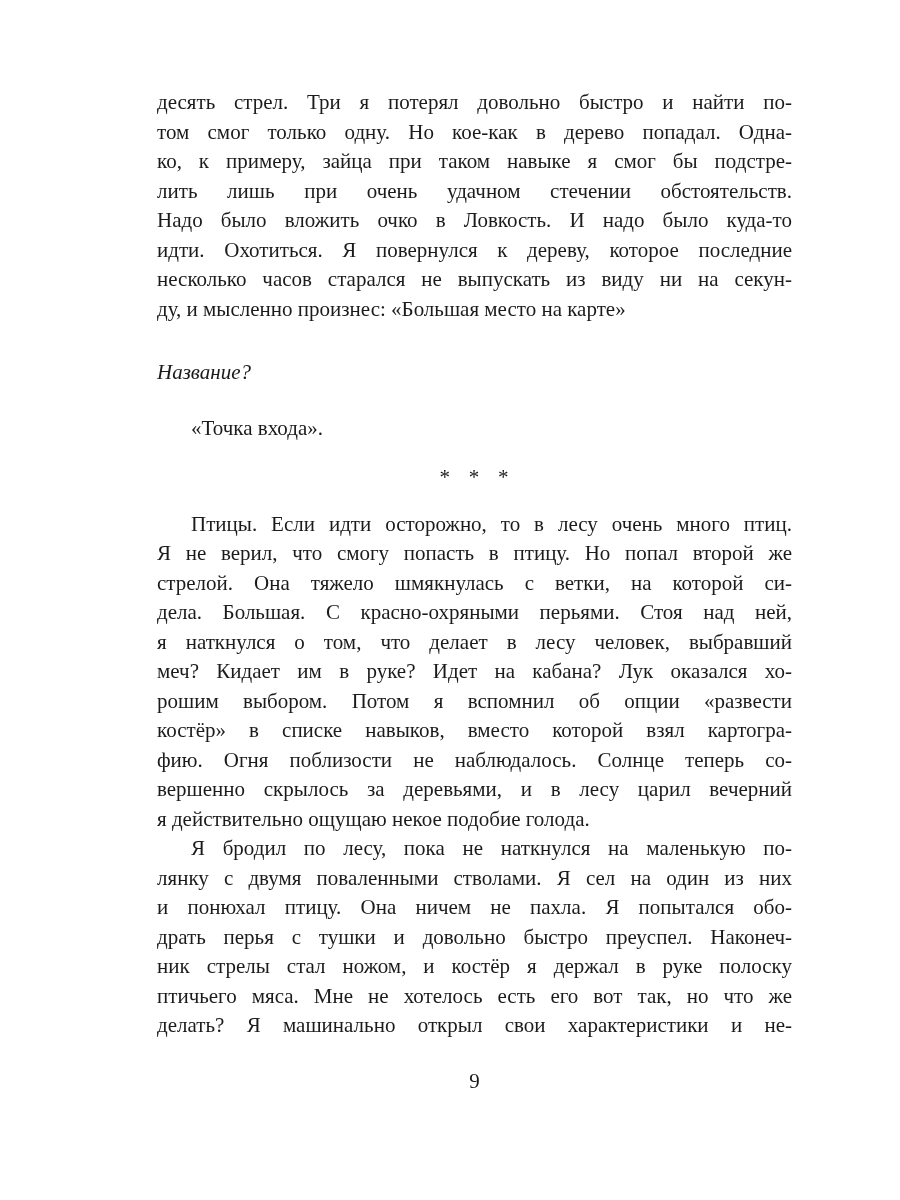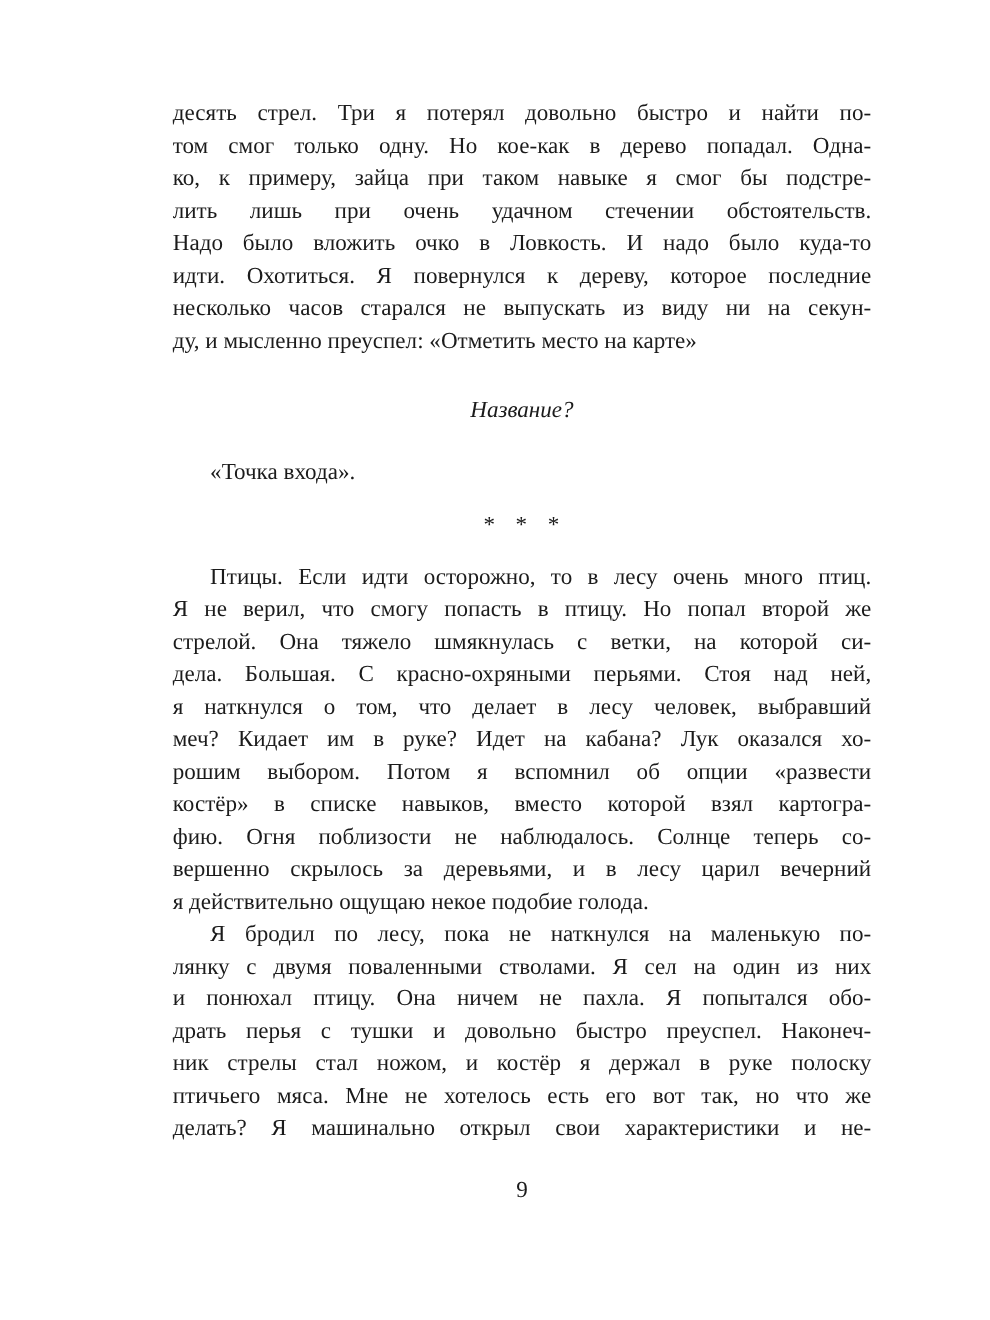--- a/index.html
+++ b/index.html
@@ -32,21 +32,20 @@
     text-align-last: justify;
   }
   .line.last {
     text-align-last: left;
   }
   .line.indent {
     text-indent: 34px;
   }
   .centered-italic {
     font-style: italic;
-    text-align: center;
     margin: 34px 0 26px 0;
   }
   .scene-break {
     text-align: center;
     margin: 20px 0 17px 0;
     word-spacing: 0.55em;
     letter-spacing: 1px;
   }
   .page-number {
     width: 635px;
@@ -62,21 +61,21 @@
 <div class="page">
   <div class="text-block" id="text-block">
       <div class="paragraph">
         <div class="line">десять стрел. Три я потерял довольно быстро и найти по-</div>
         <div class="line">том смог только одну. Но кое-как в дерево попадал. Одна-</div>
         <div class="line">ко, к примеру, зайца при таком навыке я смог бы подстре-</div>
         <div class="line">лить лишь при очень удачном стечении обстоятельств.</div>
         <div class="line">Надо было вложить очко в Ловкость. И надо было куда-то</div>
         <div class="line">идти. Охотиться. Я повернулся к дереву, которое последние</div>
         <div class="line">несколько часов старался не выпускать из виду ни на секун-</div>
-        <div class="line last">ду, и мысленно преуспел: «Отметить место на карте»</div>
+        <div class="line last">ду, и мысленно произнес: «Большая место на карте»</div>
       </div>
       <div class="centered-italic">Название?</div>
       <div class="paragraph">
         <div class="line last indent">«Точка входа».</div>
       </div>
       <div class="scene-break">* * *</div>
       <div class="paragraph">
         <div class="line indent">Птицы. Если идти осторожно, то в лесу очень много птиц.</div>
         <div class="line">Я не верил, что смогу попасть в птицу. Но попал второй же</div>
         <div class="line">стрелой. Она тяжело шмякнулась с ветки, на которой си-</div>

